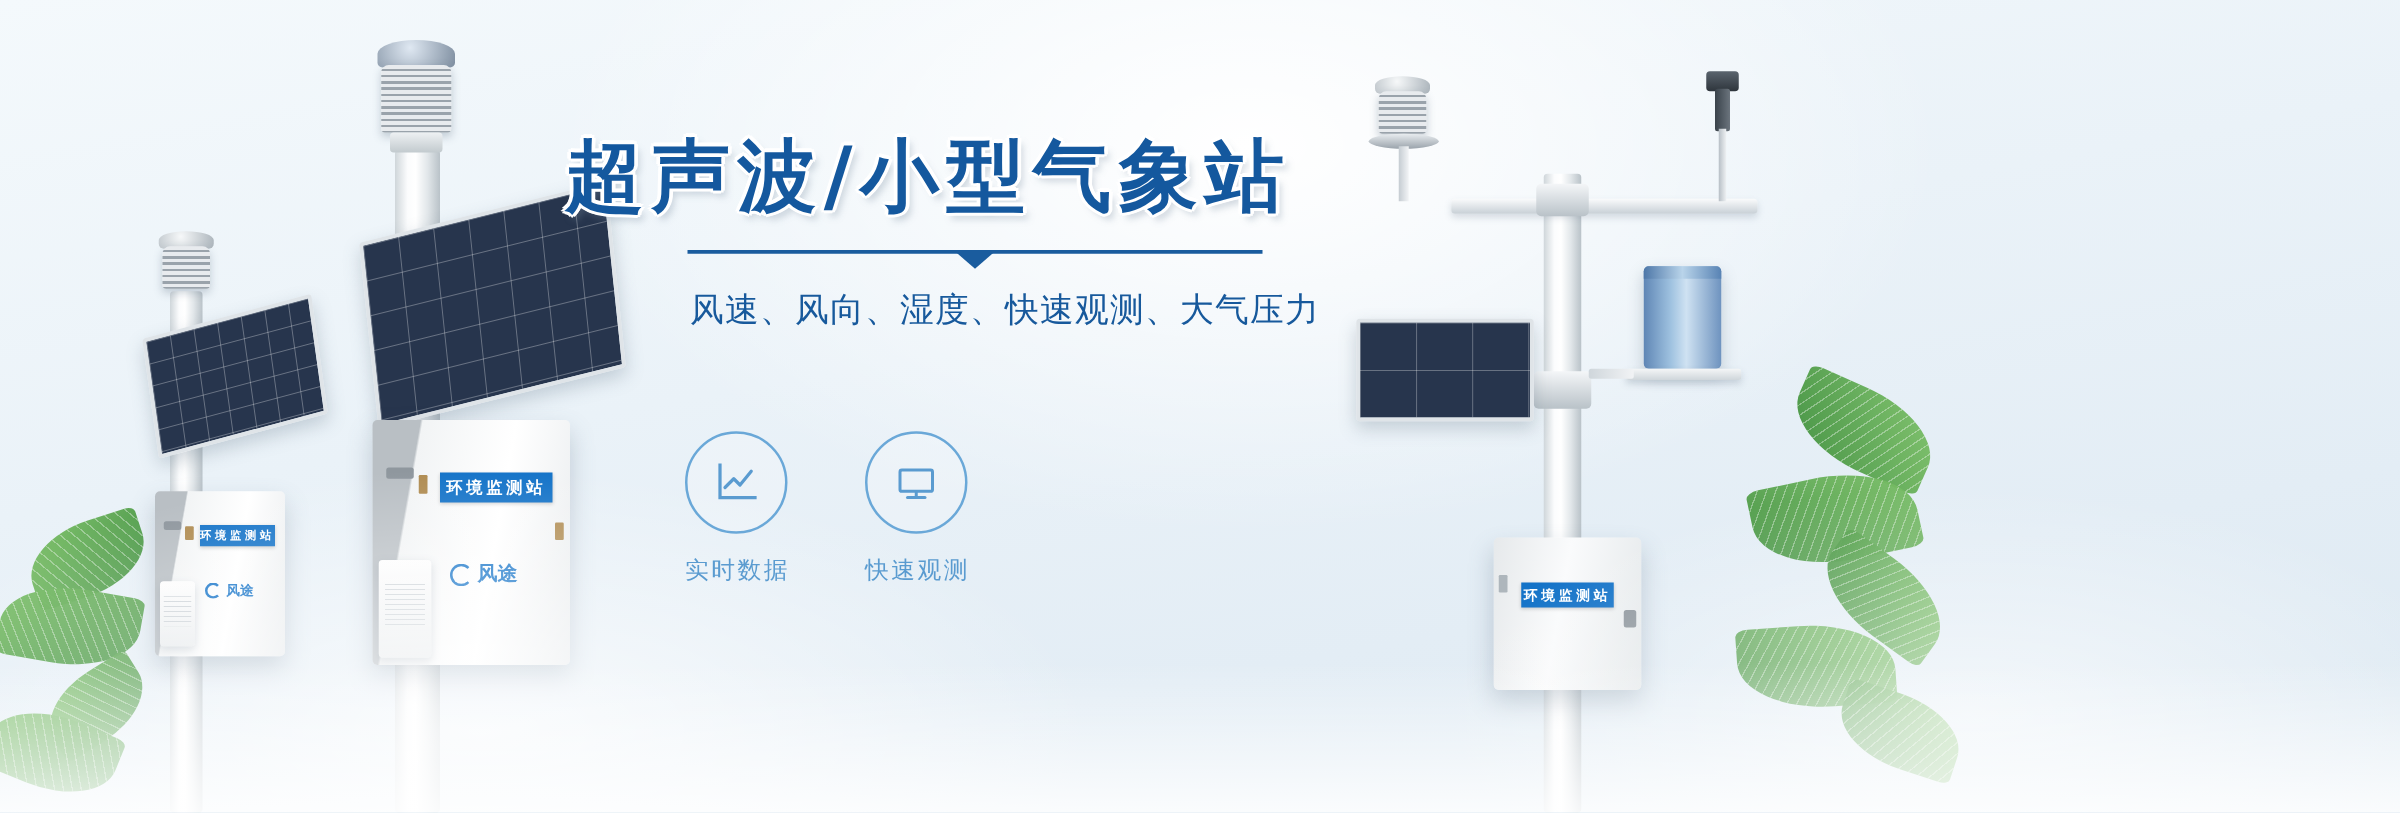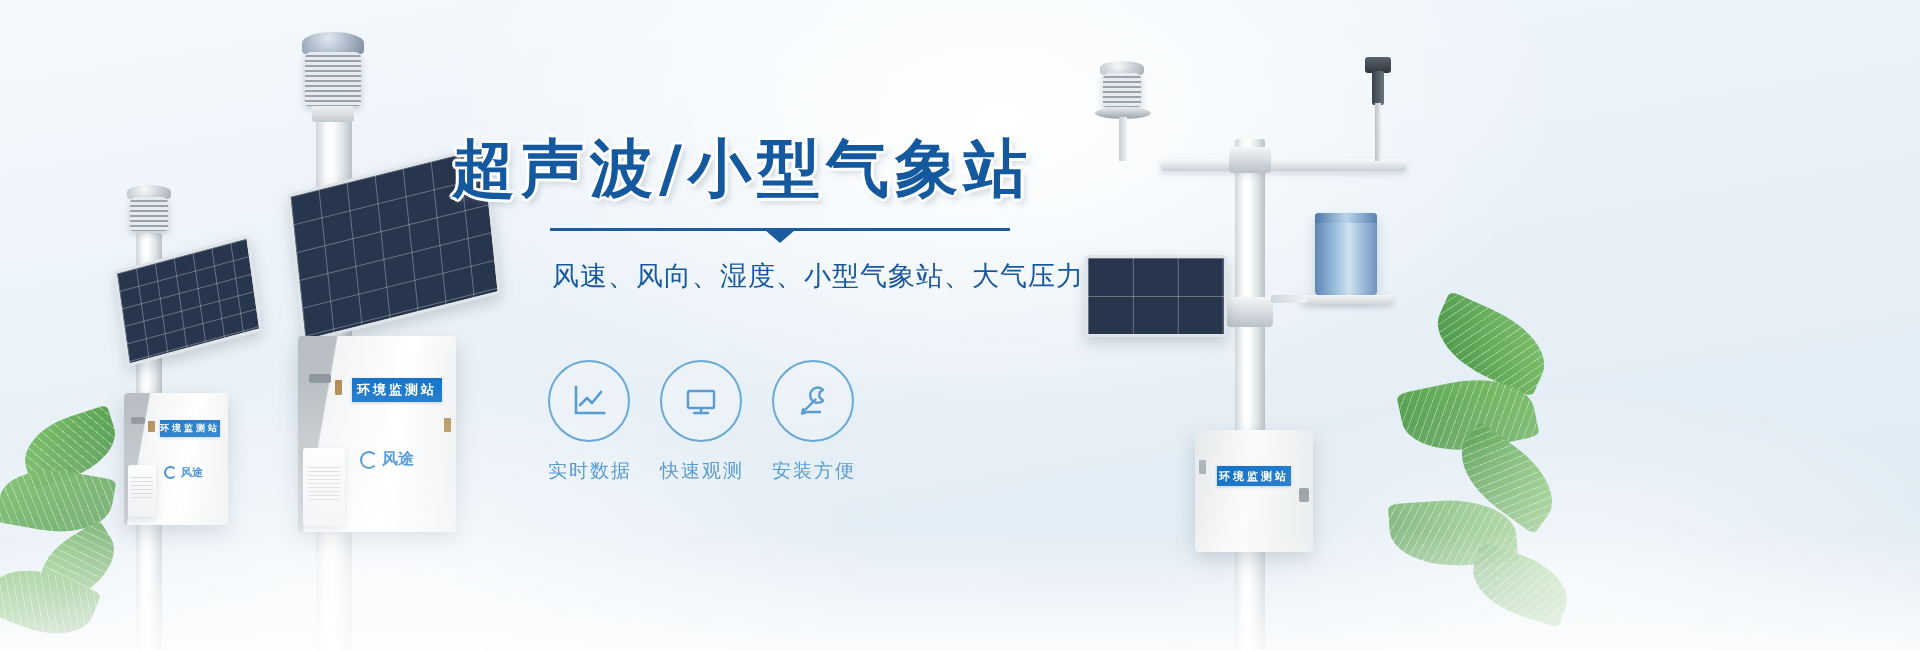--- a/index.html
+++ b/index.html
@@ -19,21 +19,21 @@
   }
   .haze {
     position:absolute; inset:0;
     background:
       radial-gradient(ellipse 700px 300px at 20% 90%, rgba(255,255,255,.75), rgba(255,255,255,0) 70%),
       radial-gradient(ellipse 600px 260px at 82% 88%, rgba(255,255,255,.6), rgba(255,255,255,0) 70%);
     pointer-events:none;
   }
 
   
-  .copy { position:absolute; left:452px; top:104px; width:672px;margin-top:28px; }
+  .copy { position:absolute; left:452px; top:104px; width:672px; }
 
   .headline {
     font-family:"DejaVu Sans","Liberation Sans",sans-serif;
     font-size:63px; font-weight:700; letter-spacing:6px;
     color:#14589e; white-space:nowrap; line-height:1.16;
     text-shadow:
       2px 2px 0 #ffffff, -2px 2px 0 #ffffff, 2px -2px 0 #ffffff, -2px -2px 0 #ffffff,
       0 3px 0 #ffffff, 3px 0 0 #ffffff, 0 -3px 0 #ffffff, -3px 0 0 #ffffff,
       4px 5px 6px rgba(120,140,160,.35);
   }
@@ -50,22 +50,22 @@
 
   .subline {
     font-family:"DejaVu Sans","Liberation Sans",sans-serif;
     font-size:27px; color:#17599c; letter-spacing:1px;
     white-space:nowrap; margin-top:16px; padding-left:100px;
   }
   .subline.second { margin-top:12px; padding-left:100px; }
 
   
   .features {
-    position:absolute; left:548px; top:360px;
-    display:flex; gap:30px;
+    position:absolute; left:548px; top:345px;
+    display:flex; gap:62px;
   }
   .feature { width:82px; text-align:center; }
   .feature .ring {
     width:82px; height:82px; border-radius:50%;
     border:2px solid #6aa8d8; display:flex; align-items:center; justify-content:center;
     background:rgba(255,255,255,.18);
   }
   .feature .ring svg { display:block; }
   .feature .flabel {
     margin-top:16px; font-size:19px; color:#5a9bd0; letter-spacing:2px;
@@ -252,21 +252,21 @@
   <div class="glow-bottom"></div>
 
   <div class="copy">
     <div class="headline">超声波/小型气象站</div>
 
     <div class="divider">
       <div class="bar"></div>
       <div class="chev"></div>
     </div>
 
-    <div class="subline">风速、风向、湿度、小型气象站、大气压力</div>
+    <div class="subline">风速、风向、湿度、快速观测、大气压力</div>
   </div>
 
   <div class="features">
 
     <div class="feature">
       <div class="ring">
         <svg width="44" height="44" viewBox="0 0 44 44">
           <path d="M9 8 V34 H37" fill="none" stroke="#5a9bd0" stroke-width="2.6" stroke-linecap="square"></path>
           <path d="M13 26 L20 19 L25 24 L34 13" fill="none" stroke="#5a9bd0" stroke-width="2.6" stroke-linejoin="round" stroke-linecap="round"></path>
         </svg>
@@ -279,28 +279,15 @@
       <div class="ring">
         <svg width="44" height="44" viewBox="0 0 44 44">
           <rect x="9" y="12" width="26" height="17" rx="1.5" fill="none" stroke="#5a9bd0" stroke-width="2.4"></rect>
           <path d="M22 29 V33" stroke="#5a9bd0" stroke-width="2.4"></path>
           <path d="M15 34 H29" stroke="#5a9bd0" stroke-width="2.4" stroke-linecap="round"></path>
         </svg>
       </div>
       <div class="flabel">快速观测</div>
     </div>
 
-    <div class="feature">
-      <div class="ring">
-        <svg width="44" height="44" viewBox="0 0 44 44">
-          <g fill="none" stroke="#5a9bd0" stroke-width="2.4" stroke-linecap="round" stroke-linejoin="round">
-            <path d="M29.5 9.5 a7.6 7.6 0 1 0 4.6 9.8 l-5.1 -1.6 -1.5 -4.6 z" transform="rotate(25 28 16)"></path>
-            <path d="M24.5 20.5 L13.5 31.5"></path>
-            <path d="M12.2 30.2 L11 34.5 L15.3 33.3"></path>
-            <path d="M17 33 H29"></path>
-          </g>
-        </svg>
-      </div>
-      <div class="flabel">安装方便</div>
-    </div>
 
   </div>
 </div>
 
 </body></html>

